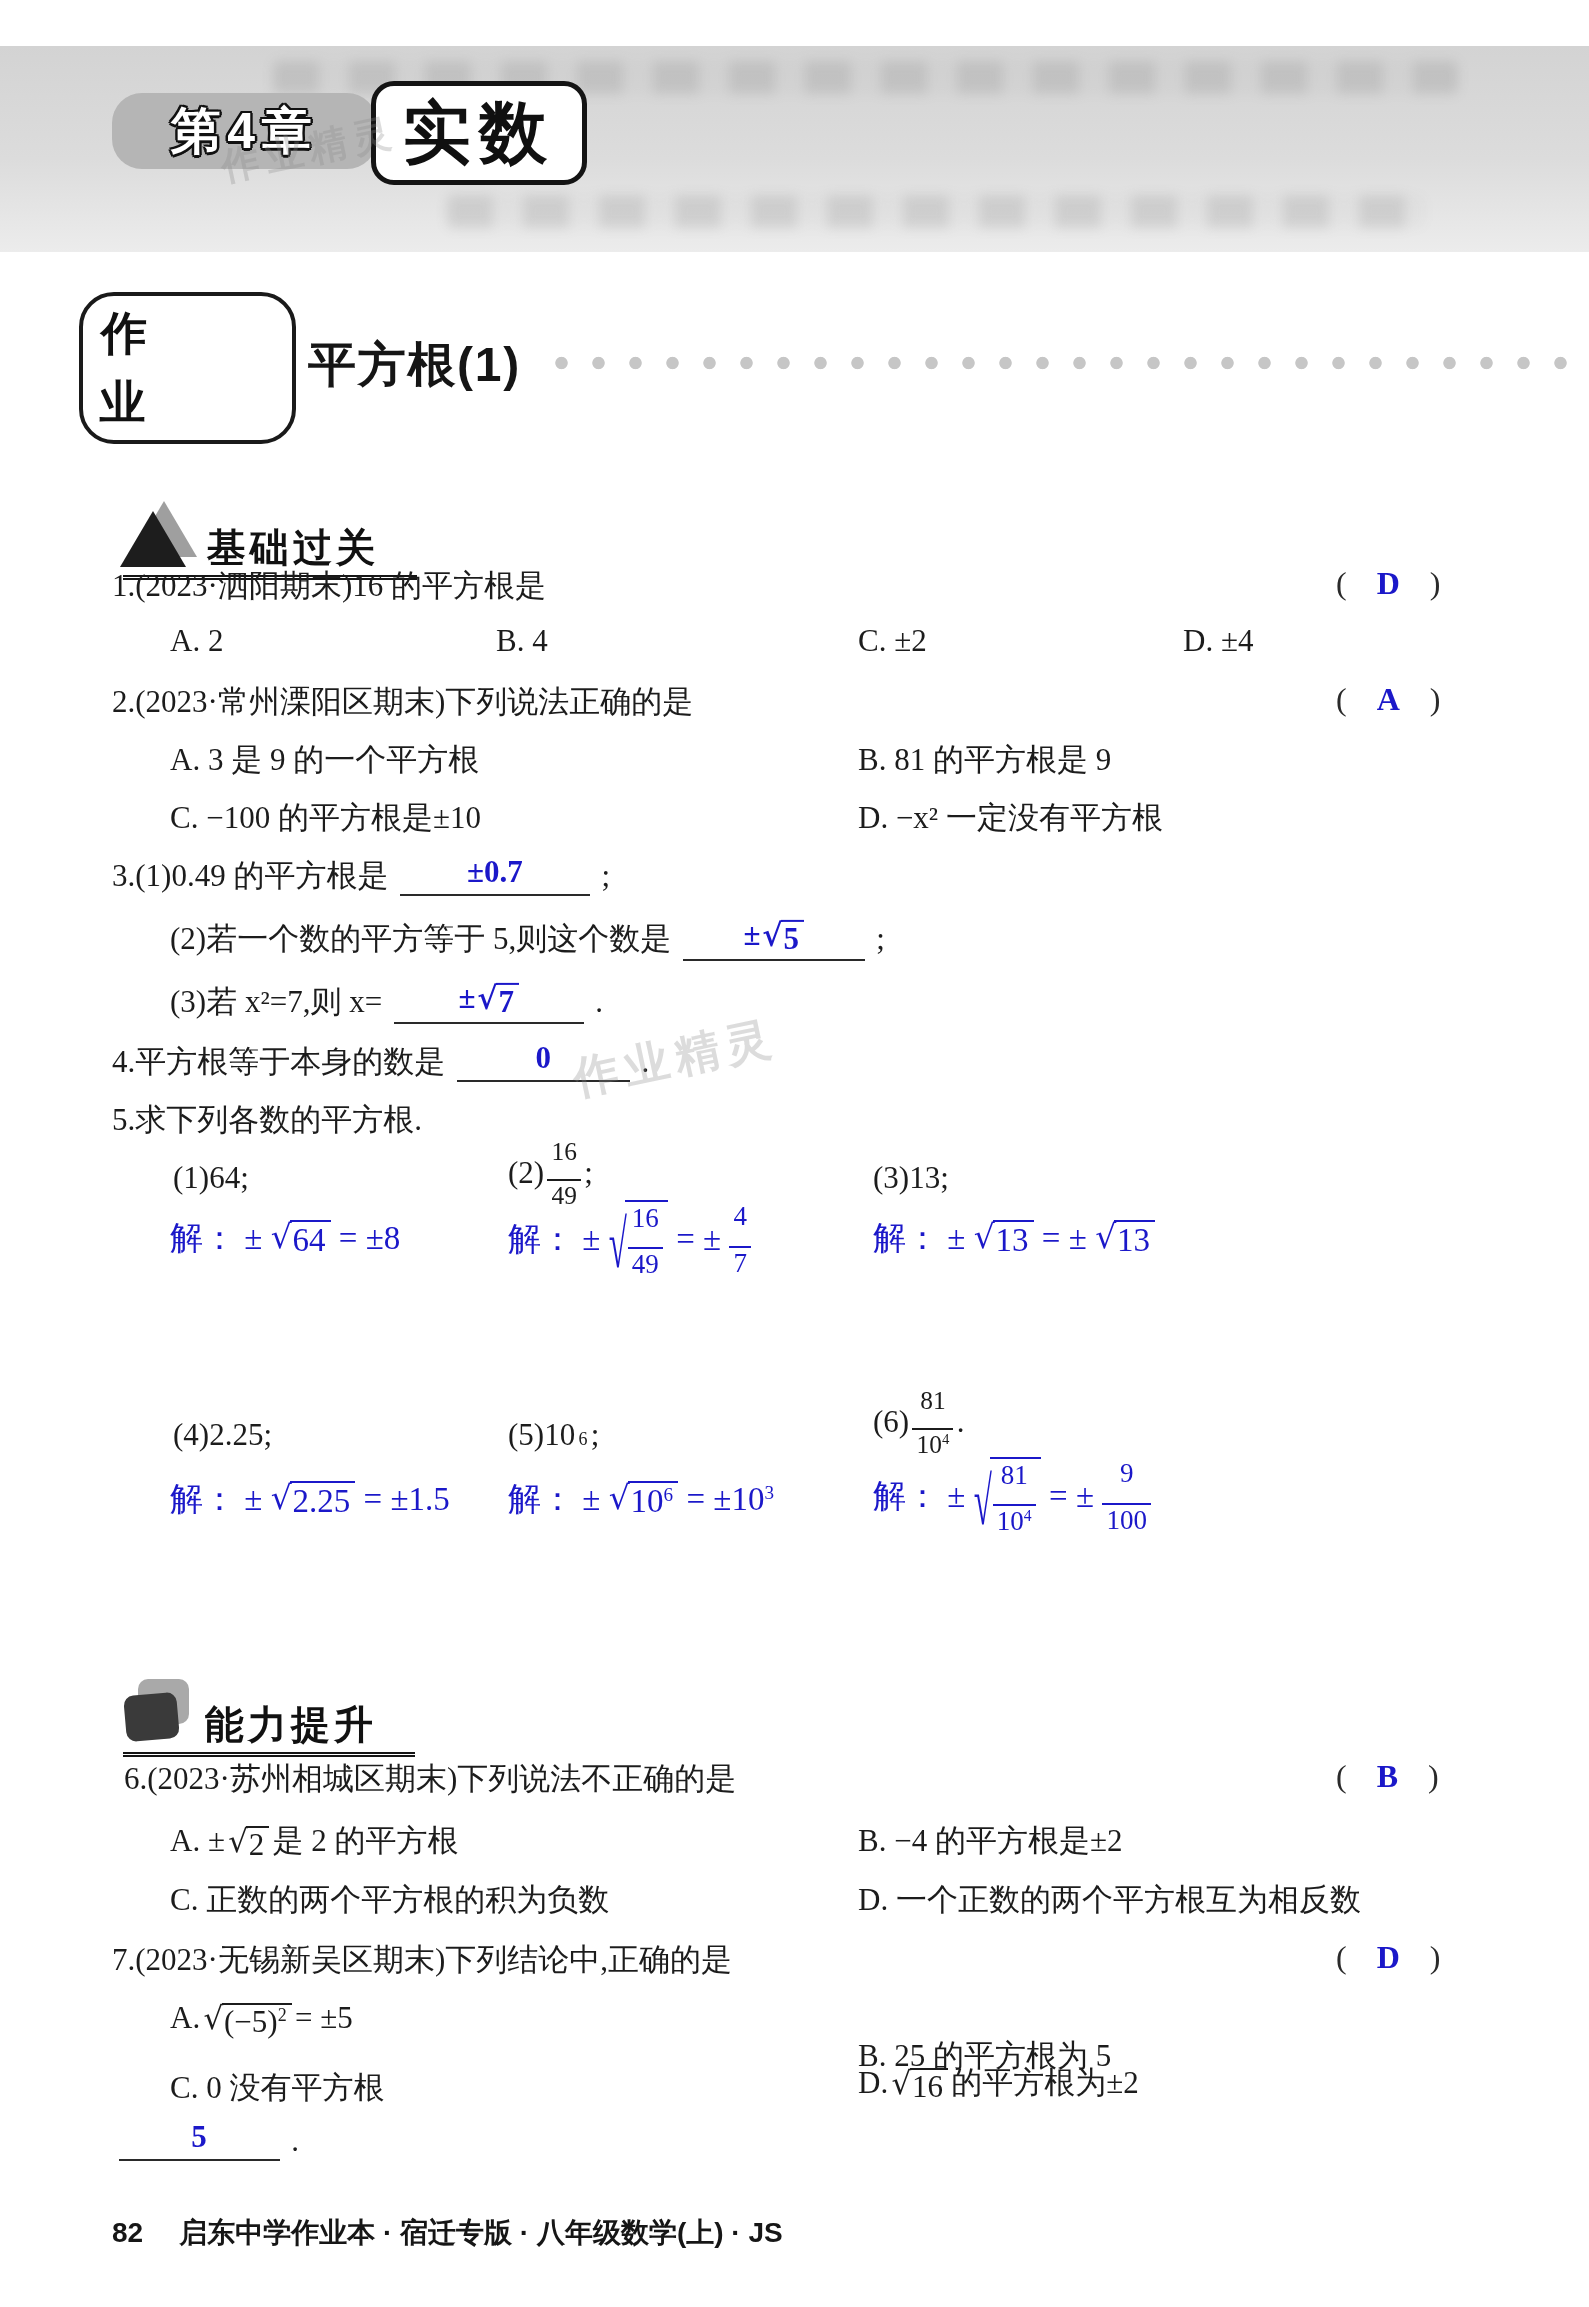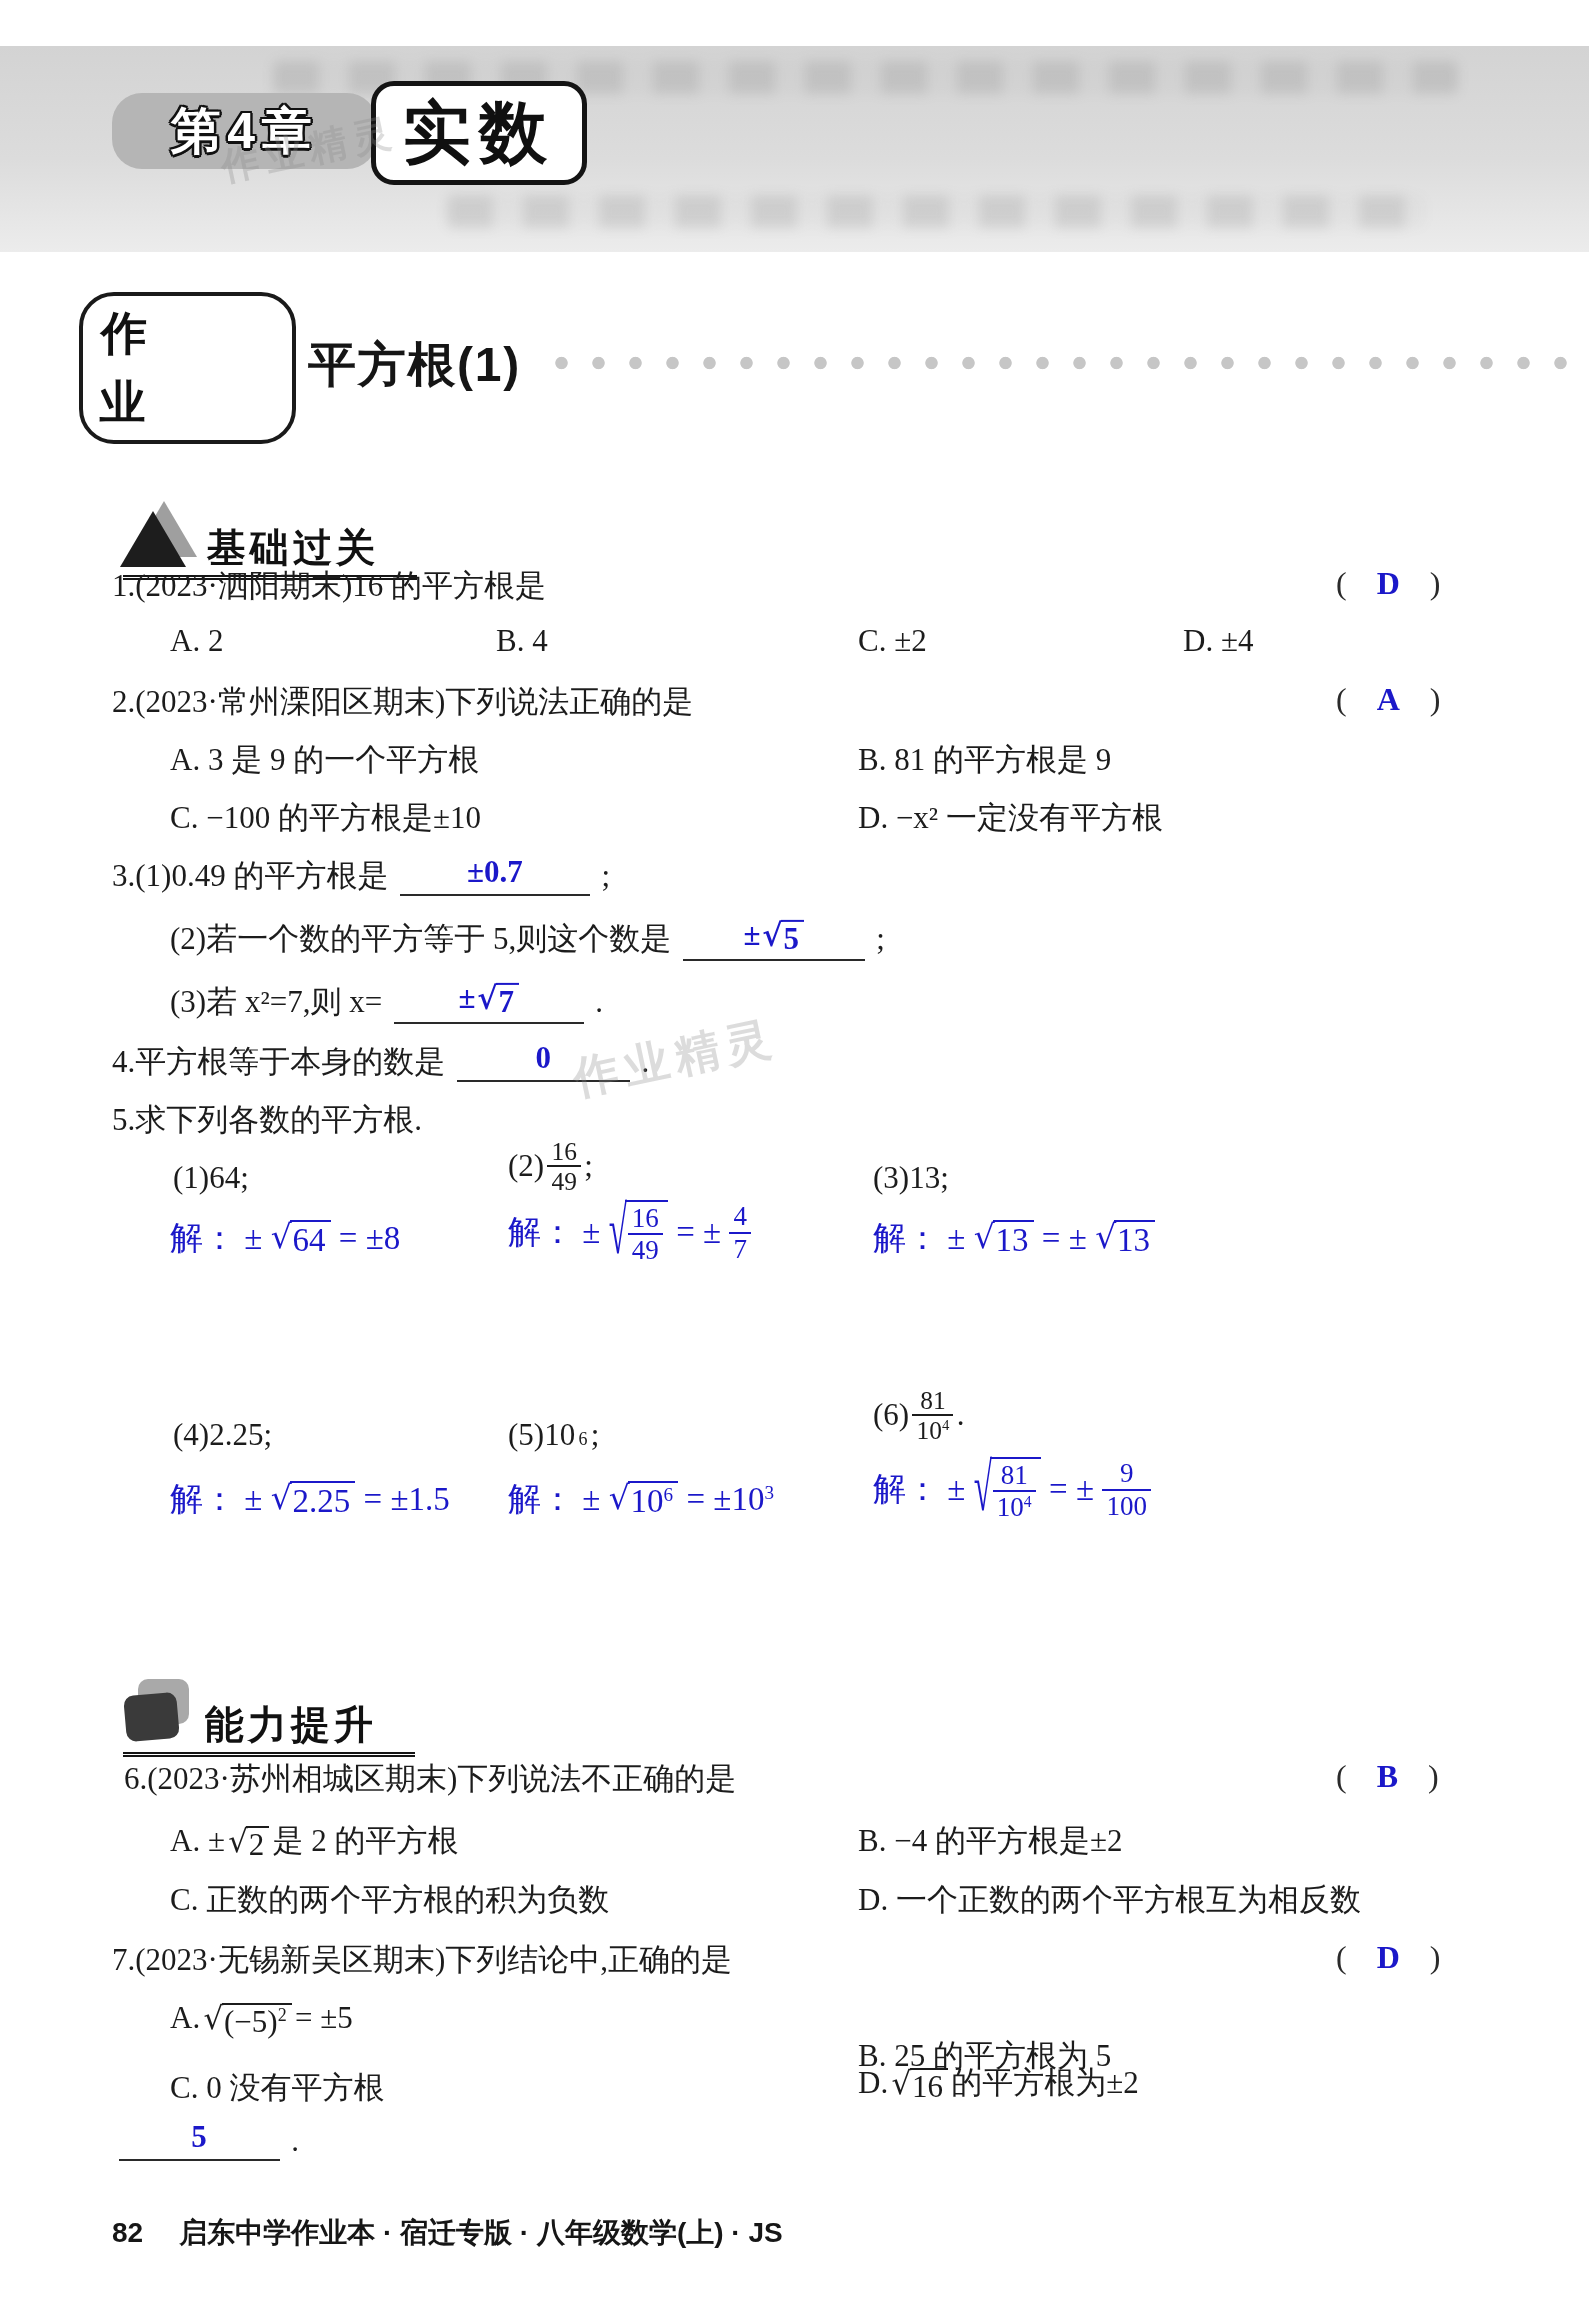--- a/index.html
+++ b/index.html
@@ -68,21 +68,21 @@
   
   .sqrt{display:inline-flex;align-items:flex-start;}
   .sqrt .sign{line-height:.95;position:relative;top:0.8px;font-family:"DejaVu Serif",serif;}
   .sqrt .rad{border-top:2.5px solid currentColor;padding:0.8px 5px 0 2.5px;margin-left:-1.7px;line-height:1.05;}
   .sqrt.tall{align-items:flex-start;}
   .sqrt.tall .signwrap{display:flex;align-items:flex-end;align-self:stretch;}
   .sqrt.tall .signwrap i{font-style:normal;display:block;transform:scaleY(2.05);
     transform-origin:bottom center;line-height:1;}
   .frac{display:inline-flex;flex-direction:column;align-items:center;line-height:1.12;
     font-size:.82em;vertical-align:middle;}
-  .frac .den{border-top:2.5px solid currentColor;}
+  .frac .den{border-top:2.5px solid currentColor;margin-top:14px;}
   .frac .num,.frac .den{padding:0 4.1px;}
   sup{font-size:.58em;vertical-align:.6em;}
   .sol{position:absolute;display:flex;align-items:center;gap:8.3px;color:var(--blue);
     font-size:33px;white-space:nowrap;}
   .opt{position:absolute;display:flex;align-items:baseline;gap:3.3px;white-space:nowrap;}
   .footer{position:absolute;display:flex;align-items:baseline;gap:36px;
     font-family:"Liberation Sans","DejaVu Sans",sans-serif;font-weight:700;font-size:28px;color:#161616;}
   :root{--blue:#1b18c9;}
 </style>
 </head>

